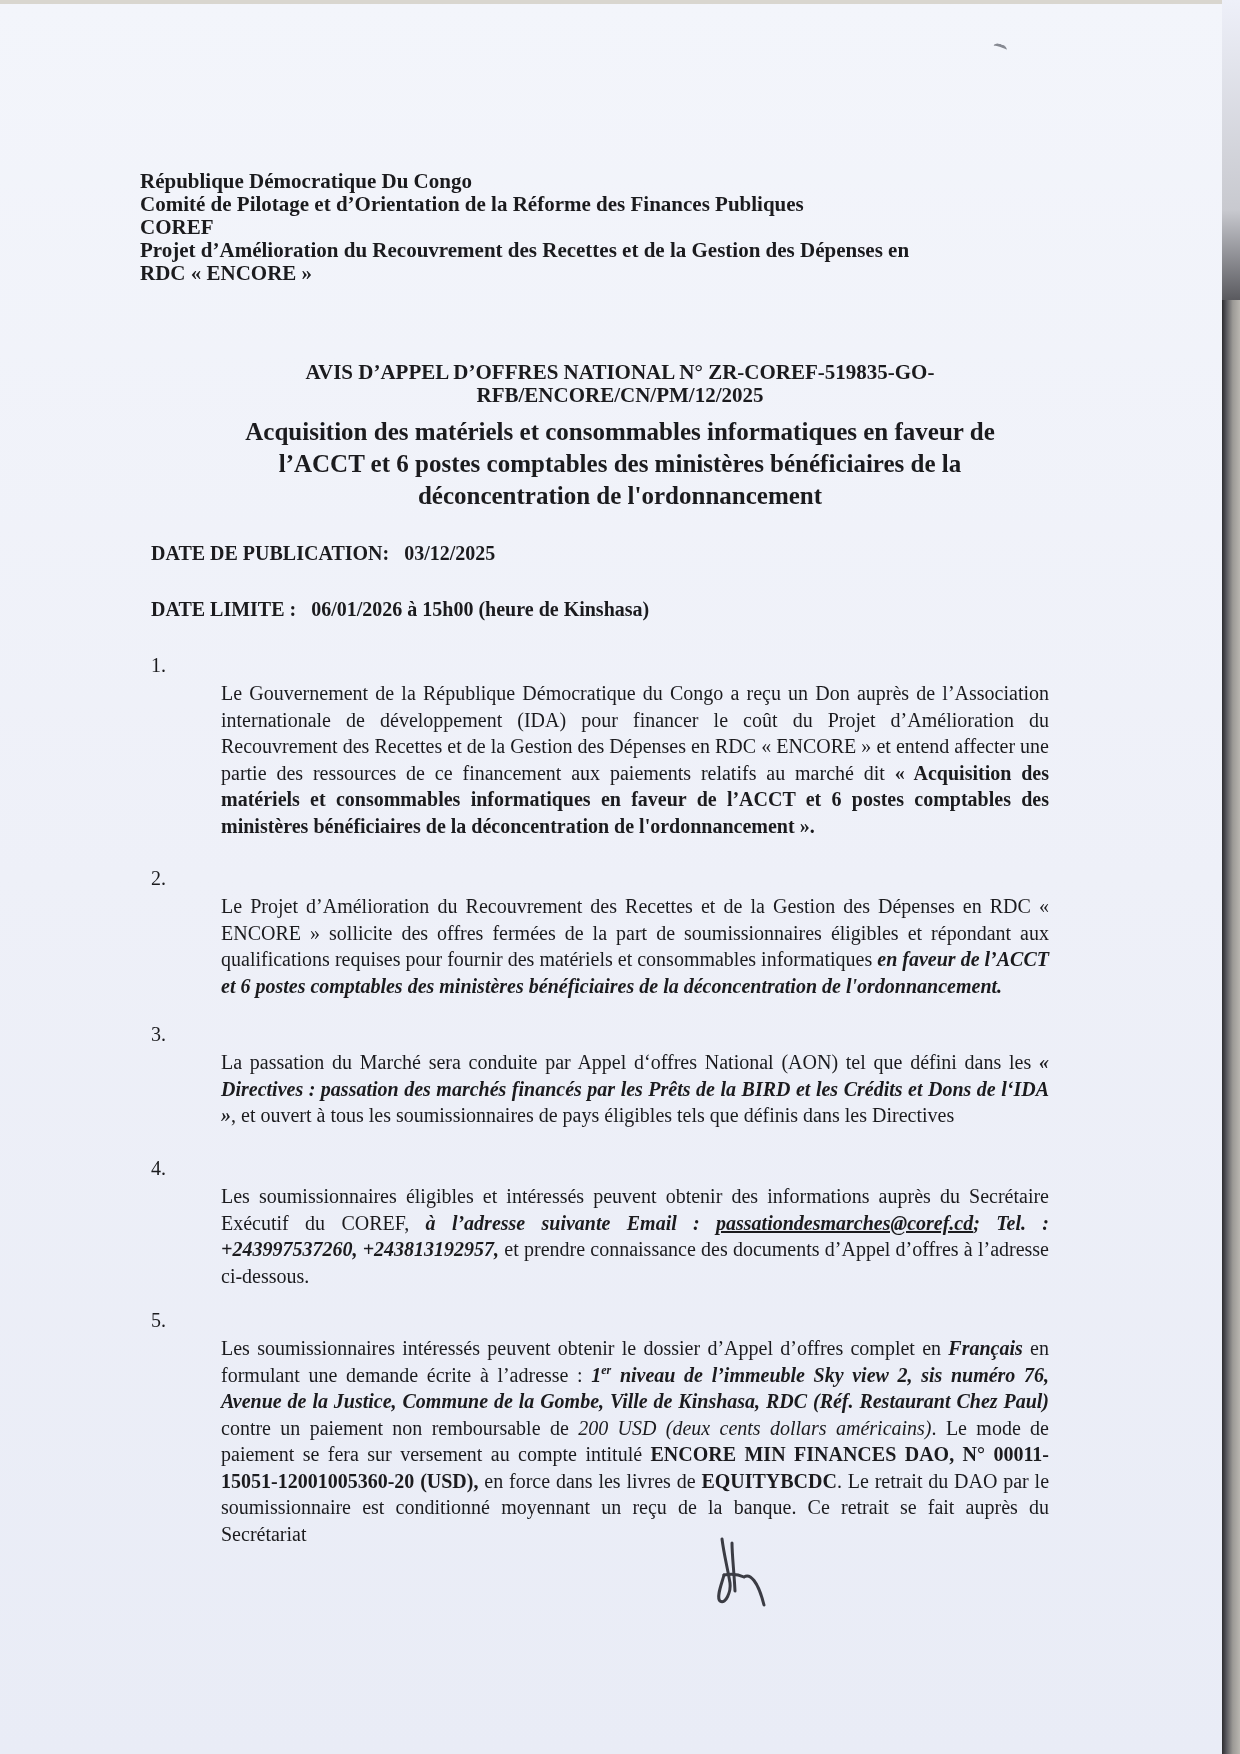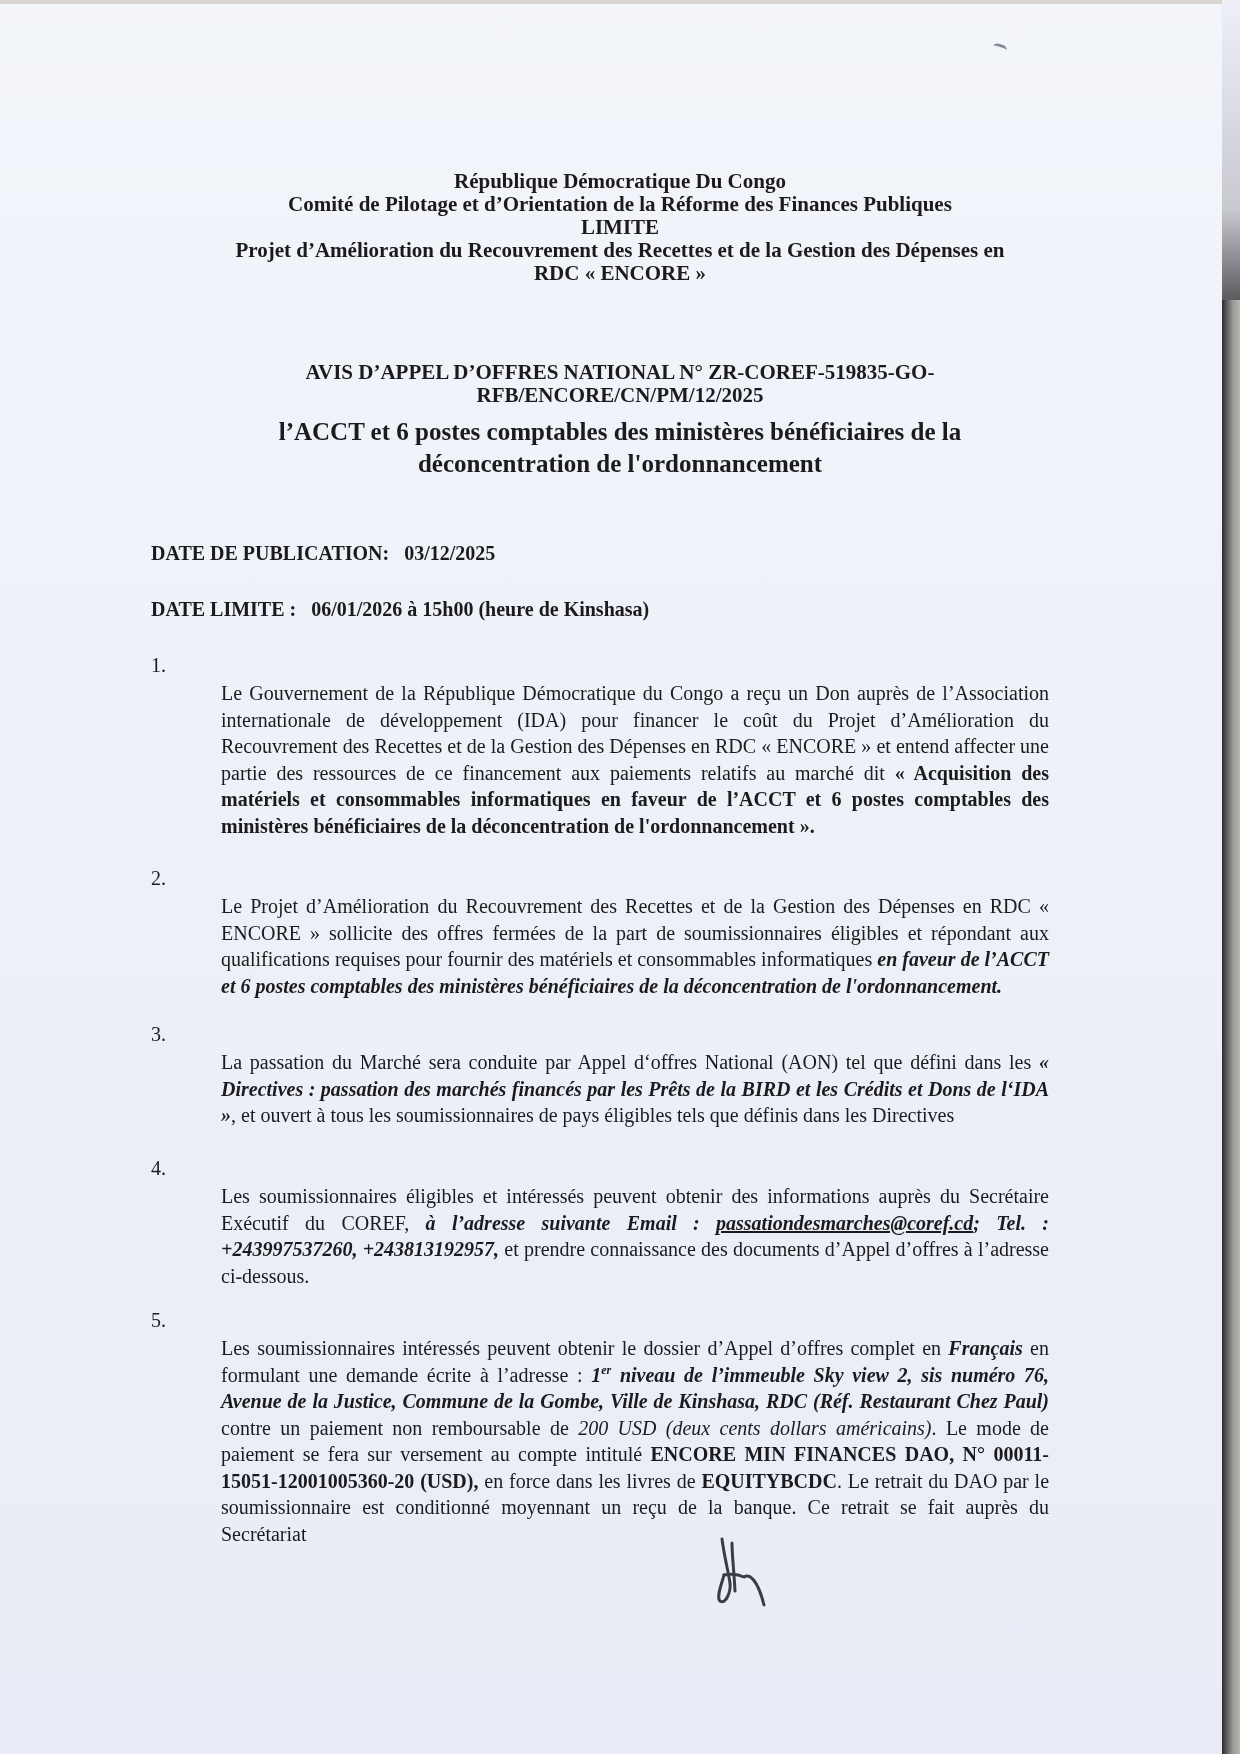--- a/index.html
+++ b/index.html
@@ -55,21 +55,21 @@
       border-radius: 50% 50% 0 0;
       transform: rotate(18deg);
       opacity: 0.8;
     }
 
     .header {
       position: absolute;
       left: 140px;
       top: 170px;
       width: 960px;
-      text-align: center;
+      text-align: left;
       font-size: 21px;
       line-height: 23px;
     }
     .header .b { font-weight: bold; }
     .header .n { font-weight: normal; }
 
     .notice {
       position: absolute;
       left: 140px;
       top: 361px;
@@ -145,31 +145,32 @@
 
 <div class="page"></div>
 <div class="top-strip"></div>
 <div class="page-edge-top"></div>
 <div class="page-edge"></div>
 <div class="mark-top"></div>
 
 <div class="header">
   <div class="b">République Démocratique Du Congo</div>
   <div class="b">Comité de Pilotage et d’Orientation de la Réforme des Finances Publiques</div>
-  <div class="b">LIMITE</div>
+  <div class="b">COREF</div>
   <div class="b">Projet d’Amélioration du Recouvrement des Recettes et de la Gestion des Dépenses en</div>
   <div class="b">RDC « ENCORE »</div>
 </div>
 
 <div class="notice">
   <div>AVIS D’APPEL D’OFFRES NATIONAL N° ZR-COREF-519835-GO-</div>
   <div>RFB/ENCORE/CN/PM/12/2025</div>
 </div>
 
 <div class="subject">
+  <div>Acquisition des matériels et consommables informatiques en faveur de</div>
   <div>l’ACCT et 6 postes comptables des ministères bénéficiaires de la</div>
   <div>déconcentration de l'ordonnancement</div>
 </div>
 
 <div class="date-line date-pub"><span>DATE DE PUBLICATION:</span>   <span>03/12/2025</span></div>
 <div class="date-line date-lim"><span>DATE LIMITE :</span>   <span>06/01/2026 à 15h00 (heure de Kinshasa)</span></div>
 
 <div class="item it1">
   <div class="num">1.</div>
   <div class="txt"><span>Le Gouvernement de la République Démocratique du Congo a reçu un Don auprès de l’Association internationale de développement (IDA) pour financer le coût du Projet d’Amélioration du Recouvrement des Recettes et de la Gestion des Dépenses en RDC « ENCORE » et entend affecter une partie des ressources de ce financement aux paiements relatifs au marché dit </span><span class="bold">« Acquisition des matériels et consommables informatiques en faveur de l’ACCT et 6 postes comptables des ministères bénéficiaires de la déconcentration de l'ordonnancement ».</span></div>

